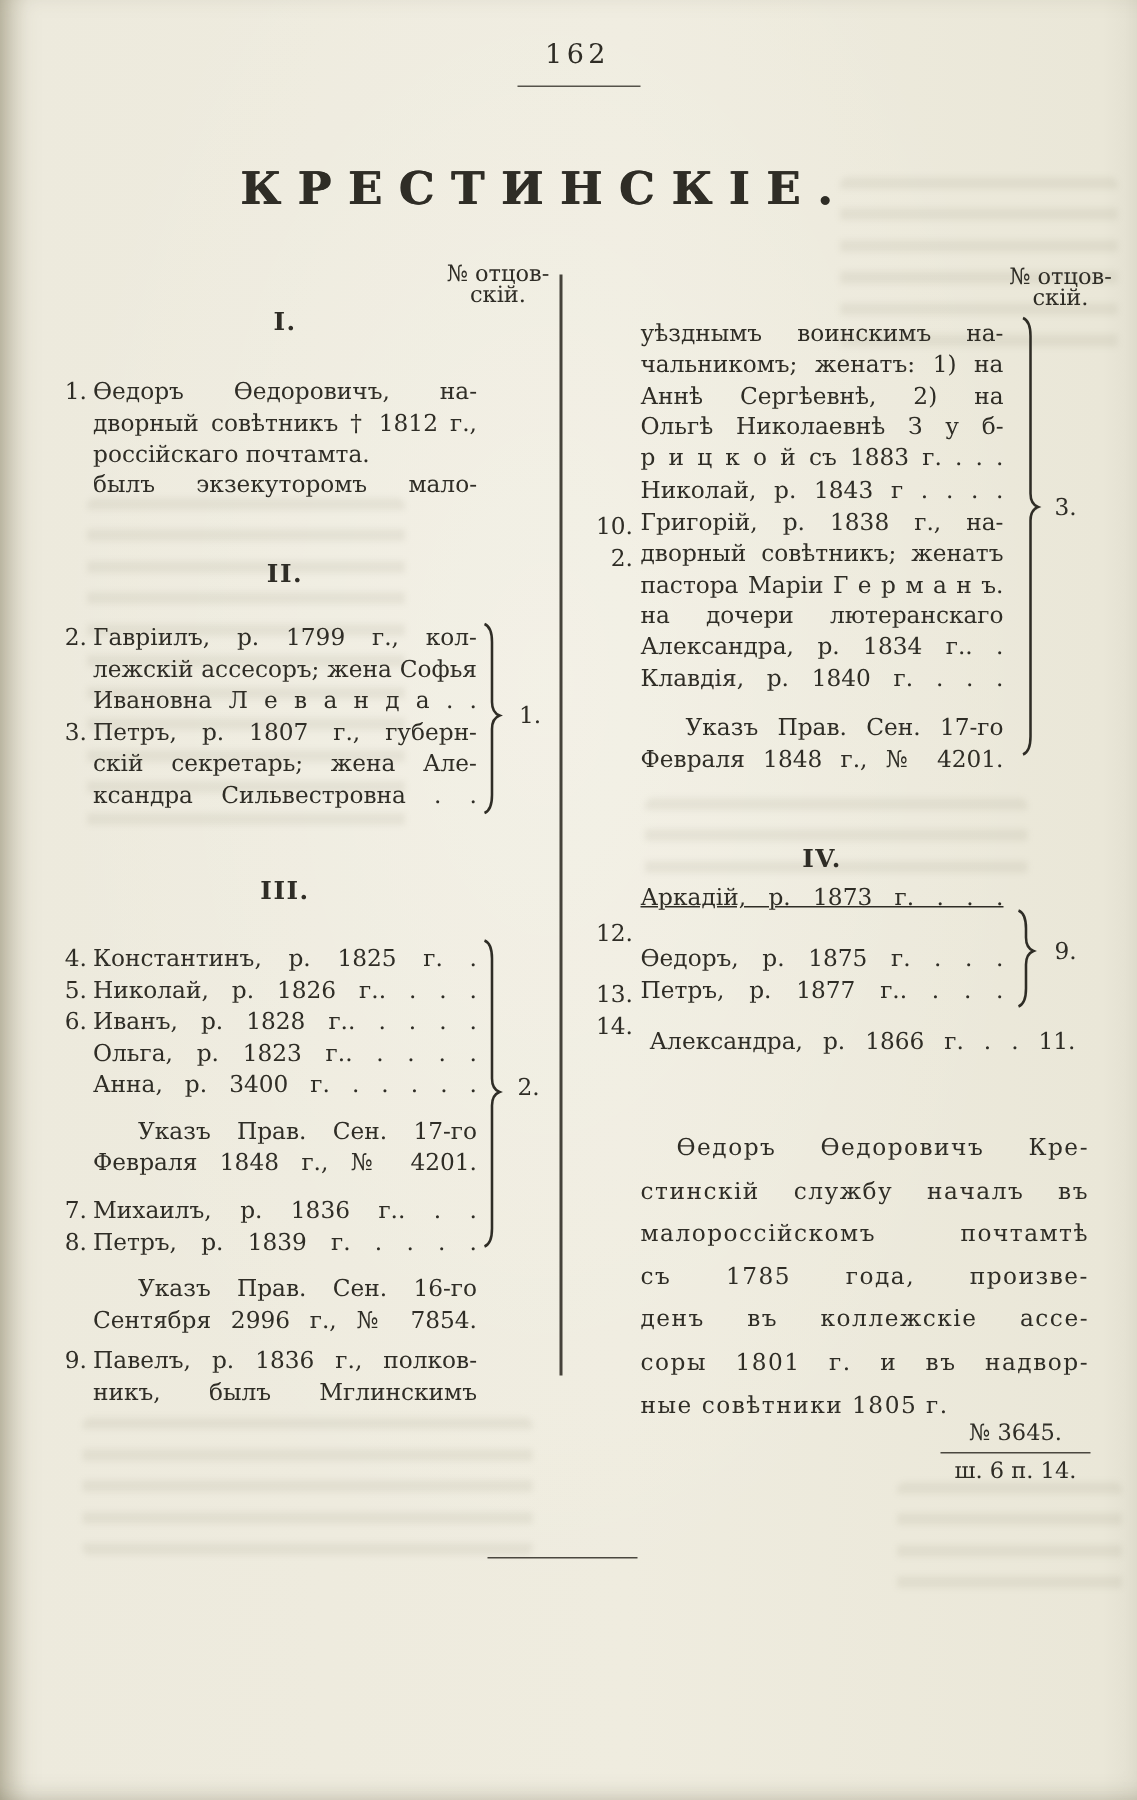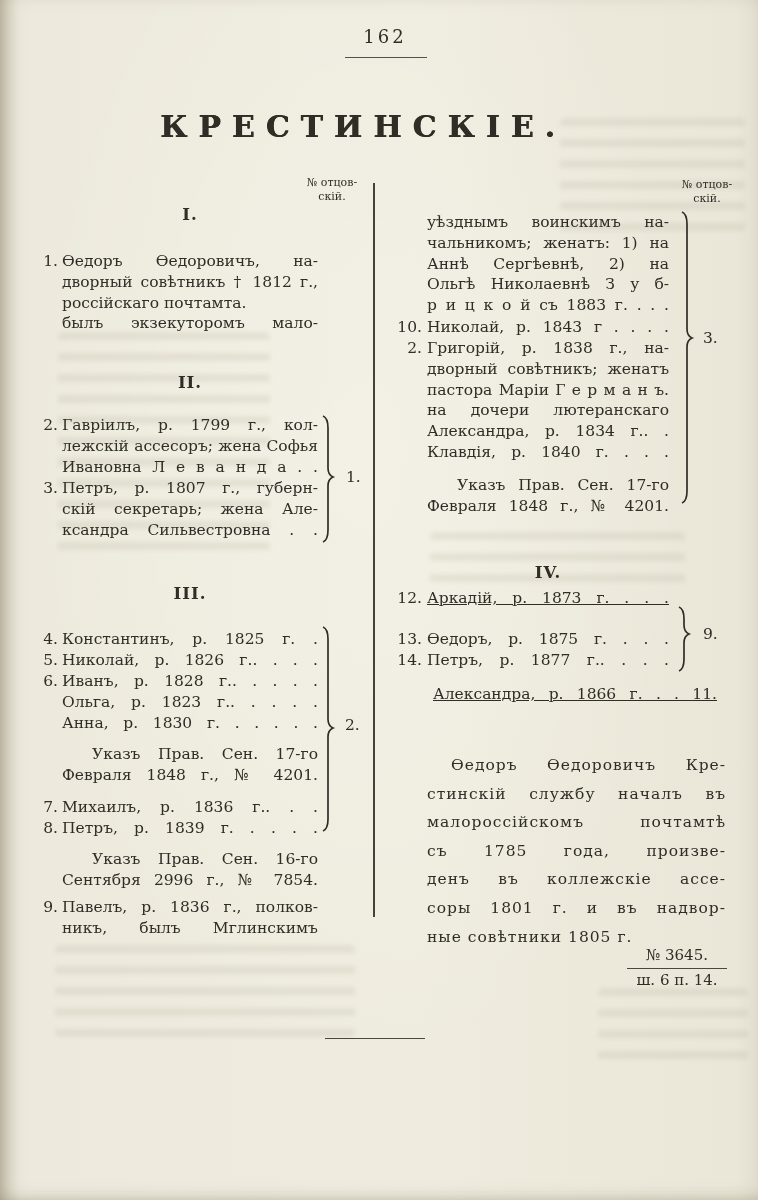--- a/index.html
+++ b/index.html
@@ -12,33 +12,33 @@
     font-family:"DejaVu Serif","Liberation Serif",serif;
     color:#2f2d26;
   }
   .ghost{position:absolute;filter:blur(2px);opacity:.26;border-radius:5px;
     background:repeating-linear-gradient(180deg, rgba(146,142,118,.5) 0 8px, rgba(0,0,0,0) 8px 21px);}
   .page-number{position:absolute;top:26px;left:0;width:770px;text-align:center;
     font-size:18px;letter-spacing:3px;}
   .page-number-rule{position:absolute;top:57px;left:345px;width:82px;border-top:1.4px solid #55524a;}
   .title{position:absolute;top:109px;left:-8px;width:742px;text-align:center;
     font-size:30px;font-weight:700;letter-spacing:11px;text-shadow:.5px 0 0 #2f2d26;}
-  .col-header{position:absolute;font-size:11px;line-height:13.5px;text-align:center;}
+  .col-header{position:absolute;font-size:15px;line-height:13.5px;text-align:center;}
   .col-header .hl{display:block;}
   .col-header.left{left:294px;top:176px;width:76px;}
   .col-header.right{left:669px;top:178px;width:76px;}
   .vrule{position:absolute;left:373px;top:183px;width:1.6px;height:734px;background:#45423a;}
   .col{position:absolute;top:0;height:1200px;}
   .block{position:absolute;left:0;width:100%;font-size:15.5px;line-height:20.8px;}
   .heading{position:absolute;left:0;width:100%;text-align:center;font-size:16.5px;
     letter-spacing:1px;font-weight:700;}
   .tline{min-height:20.8px;}
   .tline.j{text-align:justify;text-align-last:justify;}
   .enum{position:absolute;left:-26px;width:22px;text-align:right;}
-  .col-right .enum{left:-38px;width:33px;}
+  .col-right .enum{left:-38px;width:33px;margin-top:24px;}
   .bracket-label{position:absolute;font-size:15.5px;}
   .footer{position:absolute;left:627px;top:946px;width:100px;text-align:center;
     font-size:15px;line-height:19px;}
   .footer-rule{border-top:1.3px solid #4a473f;margin:3px 0 2px 0;}
   .section-end-rule{position:absolute;left:325px;top:1038px;width:100px;border-top:1.6px solid #4a473f;}
   svg.brace{position:absolute;overflow:visible;}
 </style>
 </head>
 <body>
 
@@ -94,21 +94,21 @@
         <div class="tline j">Константинъ, р. 1825 г. .</div>
       </div>
       <div class="block entry" style="top: 650px;">
         <span class="enum">5.</span>
         <div class="tline j">Николай, р. 1826 г.. . . .</div>
       </div>
       <div class="block entry" style="top: 671px;">
         <span class="enum">6.</span>
         <div class="tline j">Иванъ, р. 1828 г.. . . . .</div>
         <div class="tline j">Ольга, р. 1823 г.. . . . .</div>
-        <div class="tline j">Анна, р. 1830 г. . . . . .</div>
+        <div class="tline j">Анна, р. 3400 г. . . . . .</div>
       </div>
       <div class="block note" style="top: 744px;">
         <div class="tline j" style="text-indent: 30px;">Указъ Прав. Сен. 17-го</div>
         <div class="tline j">Февраля 1848 г., № 4201.</div>
       </div>
       <div class="block entry" style="top: 797px;">
         <span class="enum">7.</span>
         <div class="tline j">Михаилъ, р. 1836 г.. . .</div>
       </div>
       <div class="block entry" style="top: 818px;">
@@ -157,21 +157,21 @@
       </div>
       <div class="block entry" style="top: 629px;">
         <span class="enum">13.</span>
         <div class="tline j">Ѳедоръ, р. 1875 г. . . .</div>
       </div>
       <div class="block entry" style="top: 650px;">
         <span class="enum">14.</span>
         <div class="tline j">Петръ, р. 1877 г.. . . .</div>
       </div>
       <div class="block entry" style="top: 684px; width: 290px;">
-        <div class="tline j" style="text-indent: 6px; text-decoration: underline;">Александра, р. 1866 г. . . 11.</div>
+        <div class="tline j" style="text-indent: 6px;">Александра, р. 1866 г. . . 11.</div>
       </div>
       <div class="block para" style="top: 751px; width: 299px; line-height: 28.6px; letter-spacing: 1px;">
         <div class="tline j" style="text-indent: 24px;">Ѳедоръ Ѳедоровичъ Кре-</div>
         <div class="tline j">стинскій службу началъ въ</div>
         <div class="tline j">малороссійскомъ почтамтѣ</div>
         <div class="tline j">съ 1785 года, произве-</div>
         <div class="tline j">денъ въ коллежскіе ассе-</div>
         <div class="tline j">соры 1801 г. и въ надвор-</div>
         <div class="tline">ные совѣтники 1805 г.</div>
       </div>

